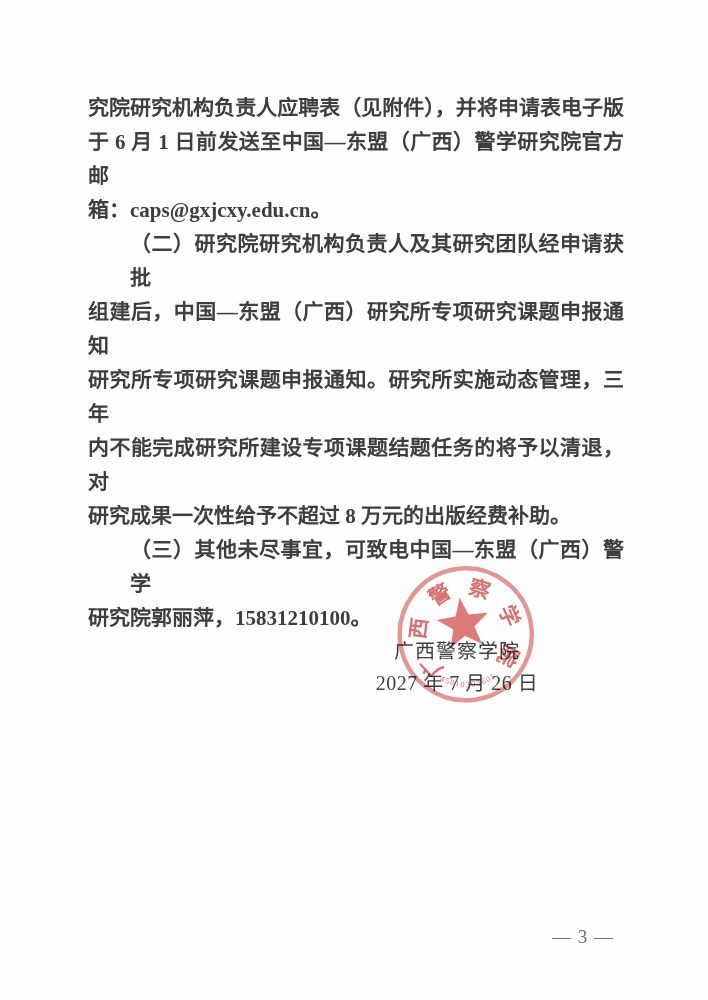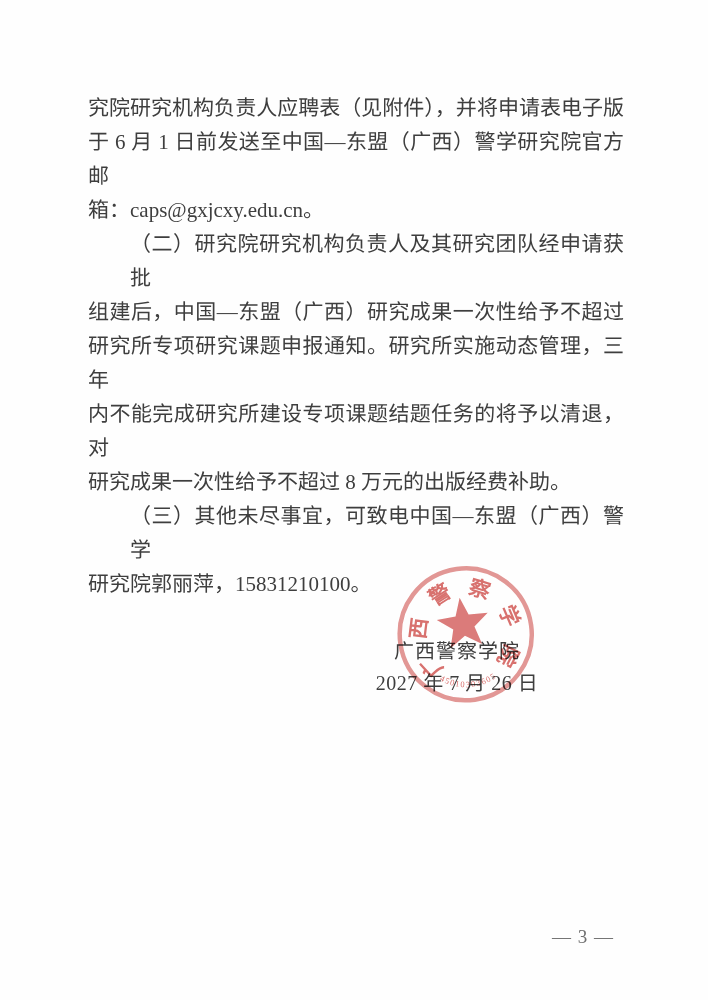--- a/index.html
+++ b/index.html
@@ -16,20 +16,21 @@
   }
   
   .doc-body{
     position:absolute;left:88px;top:91px;width:536px;
     font-size:21px;line-height:34px;color:#3e3e3e;
   }
   .text-line{
     width:536px;box-sizing:border-box;
     white-space:nowrap;
     text-align:left;
+    font-weight:bold;
   }
   .text-line.j{
     white-space:normal;
     text-align:justify;
     text-align-last:justify;
   }
   .indent{padding-left:42px;}
   
   .attachment{
     position:absolute;left:88px;top:499px;width:536px;
@@ -66,21 +67,21 @@
 <div class="page">
 
   <main class="doc-body">
     <section>
       <div class="text-line j">究院研究机构负责人应聘表（见附件），并将申请表电子版</div>
       <div class="text-line j">于 6 月 1 日前发送至中国—东盟（广西）警学研究院官方邮</div>
       <div class="text-line">箱：caps@gxjcxy.edu.cn。</div>
     </section>
     <section>
       <div class="text-line j indent">（二）研究院研究机构负责人及其研究团队经申请获批</div>
-      <div class="text-line j">组建后，中国—东盟（广西）研究成果一次性给予不超过</div>
+      <div class="text-line j">组建后，中国—东盟（广西）研究所专项研究课题申报通知</div>
       <div class="text-line j">研究所专项研究课题申报通知。研究所实施动态管理，三年</div>
       <div class="text-line j">内不能完成研究所建设专项课题结题任务的将予以清退，对</div>
       <div class="text-line">研究成果一次性给予不超过 8 万元的出版经费补助。</div>
     </section>
     <section>
       <div class="text-line j indent">（三）其他未尽事宜，可致电中国—东盟（广西）警学</div>
       <div class="text-line">研究院郭丽萍，15831210100。</div>
     </section>
   </main>
 

